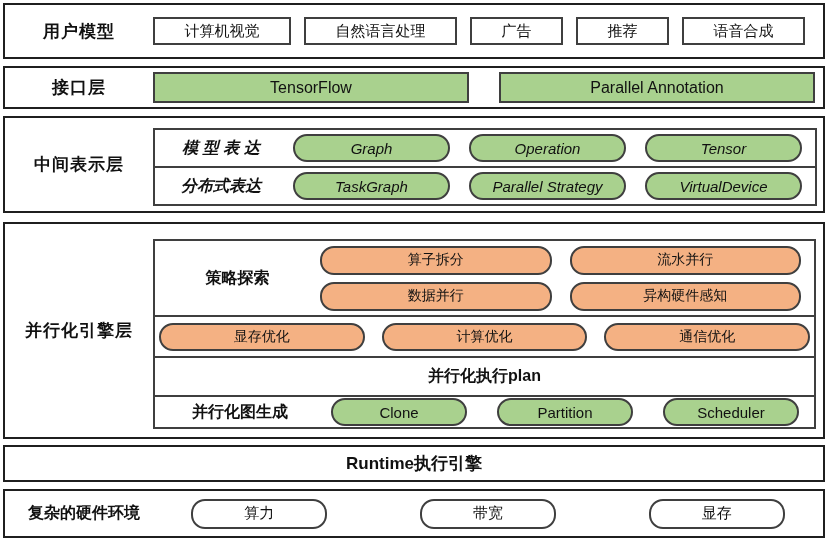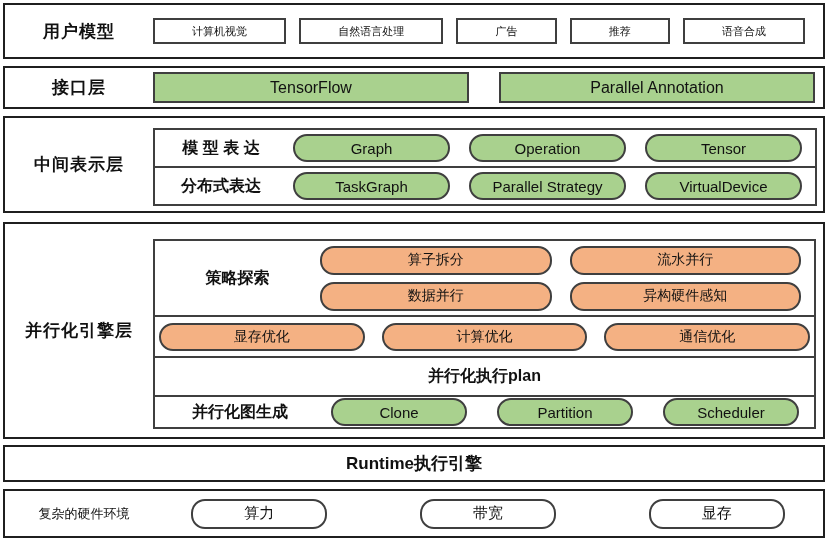--- a/index.html
+++ b/index.html
@@ -26,51 +26,51 @@
   .row2{top:66px;height:43px;}
   .row3{top:116px;height:97px;}
   .row4{top:222px;height:217px;}
   .row5{top:445px;height:37px;justify-content:flex-end;}
   .row6{top:489px;height:49px;}
 
   .layer-label{
     width:148px;flex-shrink:0;text-align:center;
     font-weight:700;font-size:17px;letter-spacing:1px;
   }
-  .hw-label{width:158px;flex-shrink:0;text-align:center;font-weight:400;font-size:13px;}
+  .hw-label{width:158px;flex-shrink:0;text-align:center;font-weight:700;font-size:16px;}
 
   .hbox{display:flex;align-items:center;flex:1;}
 
   
   .apps{gap:13px;margin-right:18px;}
   .plain-box{
-    flex:1 1 auto;height:26px;box-sizing:border-box;
+    flex:1 1 auto;height:16px;box-sizing:border-box;
     border:2px solid var(--border_dark);background:#fff;
     display:flex;align-items:center;justify-content:center;
-    font-size:11px;padding:0 8px;white-space:nowrap;
+    font-size:15px;padding:12px 8px;white-space:nowrap;
   }
 
   
   .frameworks{gap:30px;margin-right:8px;text-align:right;}
   .green-rect{
     flex:1;height:31px;box-sizing:border-box;
     background:var(--green);border:2px solid var(--border_dark);
     display:flex;align-items:center;justify-content:center;font-size:16px;
   }
 
   
   .inner{
     flex:1;align-self:stretch;box-sizing:border-box;
     border:2px solid var(--border_dark);background:#fff;
     display:flex;flex-direction:column;
   }
   .inner-ir{margin:10px 6px 5px 0;}
   .inner-engine{margin:15px 7px 8px 0;}
 
-  .inner-row{flex:1;display:flex;align-items:center;}
+  .inner-row{flex:1;display:flex;align-items:center;font-style:italic;}
   .inner-row + .inner-row{border-top:2px solid var(--border_dark);}
   .inner-label{width:132px;flex-shrink:0;text-align:center;font-weight:700;font-size:16px;white-space:nowrap;}
 
   .pills{flex:1;display:flex;gap:19px;margin:0 13px 0 6px;}
   .green-pill,.orange-pill,.white-pill{
     flex:1;height:28px;box-sizing:border-box;border-radius:14px;
     border:2px solid var(--border_dark);
     display:flex;align-items:center;justify-content:center;
     font-size:15px;white-space:nowrap;padding:0 6px;
   }

